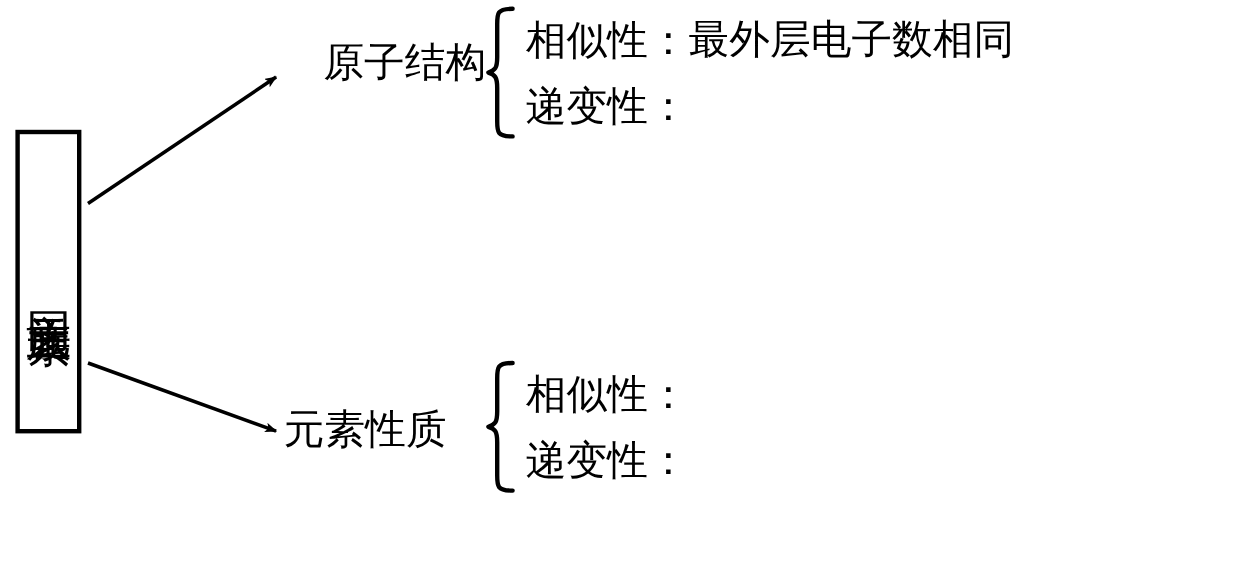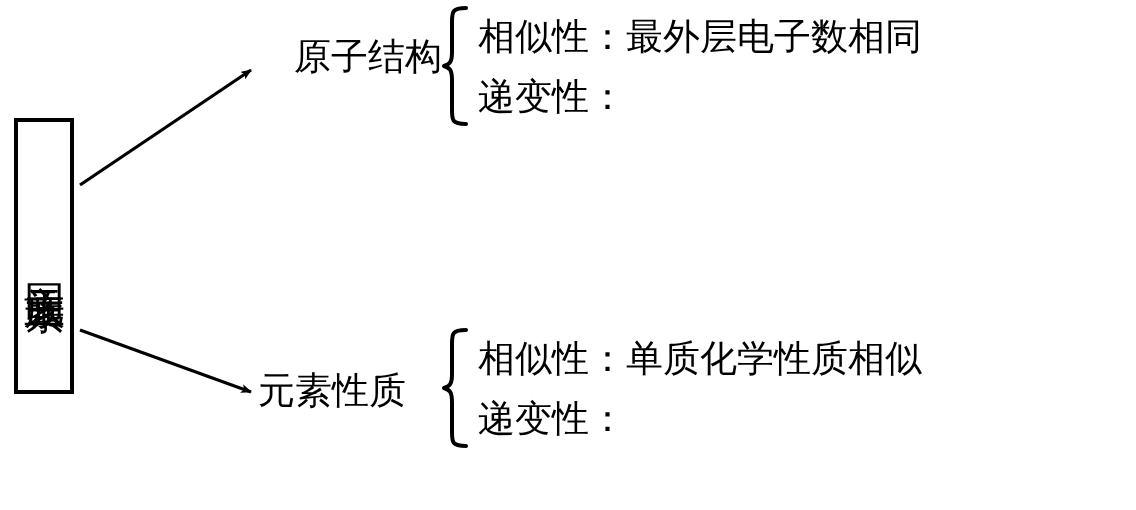--- a/index.html
+++ b/index.html
@@ -148,20 +148,19 @@
       <span class="row-val">最外层电子数相同</span>
     </div>
     <div class="content-row">
       <span class="row-key">递变性：</span>
     </div>
   </div>
 
   <div id="content-group-1" class="content-group">
     <div class="content-row">
       <span class="row-key">相似性：</span>
-      <span class="row-val">单质化学性质相似</span>
     </div>
     <div class="content-row">
       <span class="row-key">递变性：</span>
     </div>
   </div>
 
 </div>
 
 </body></html>

